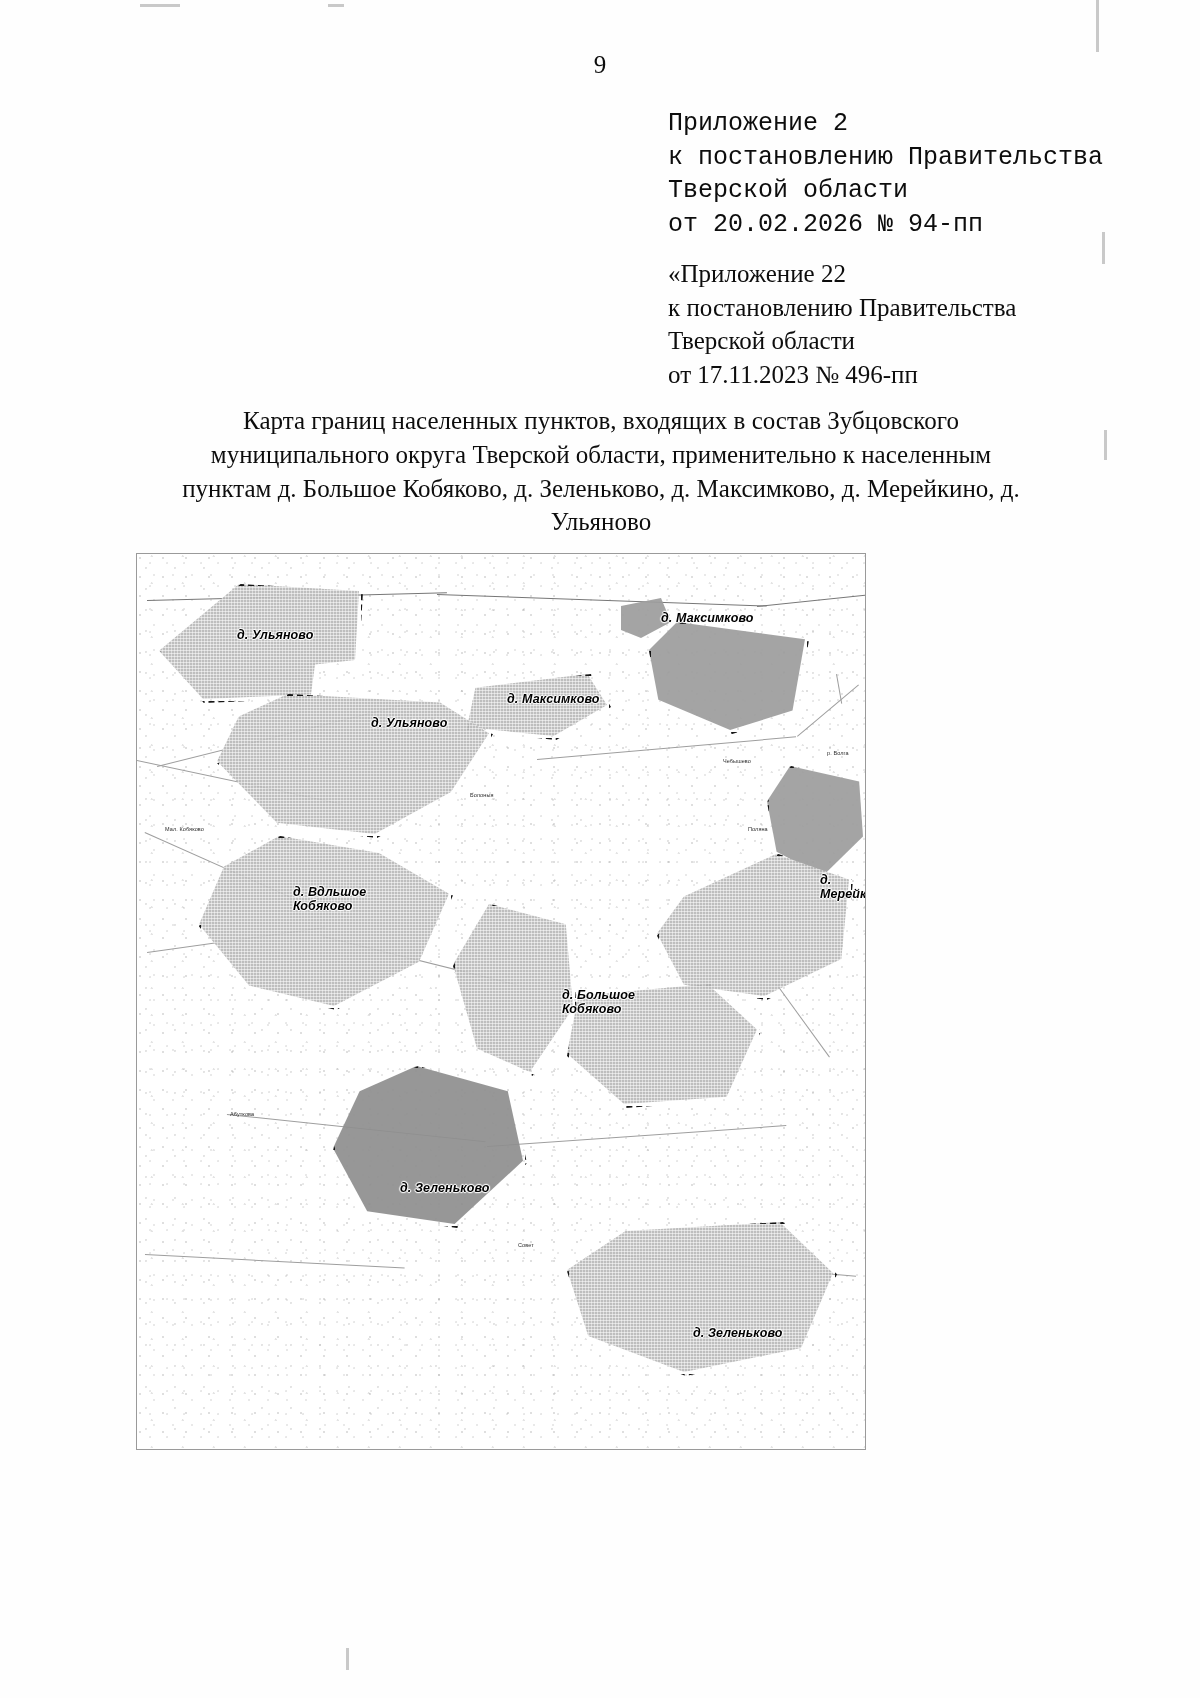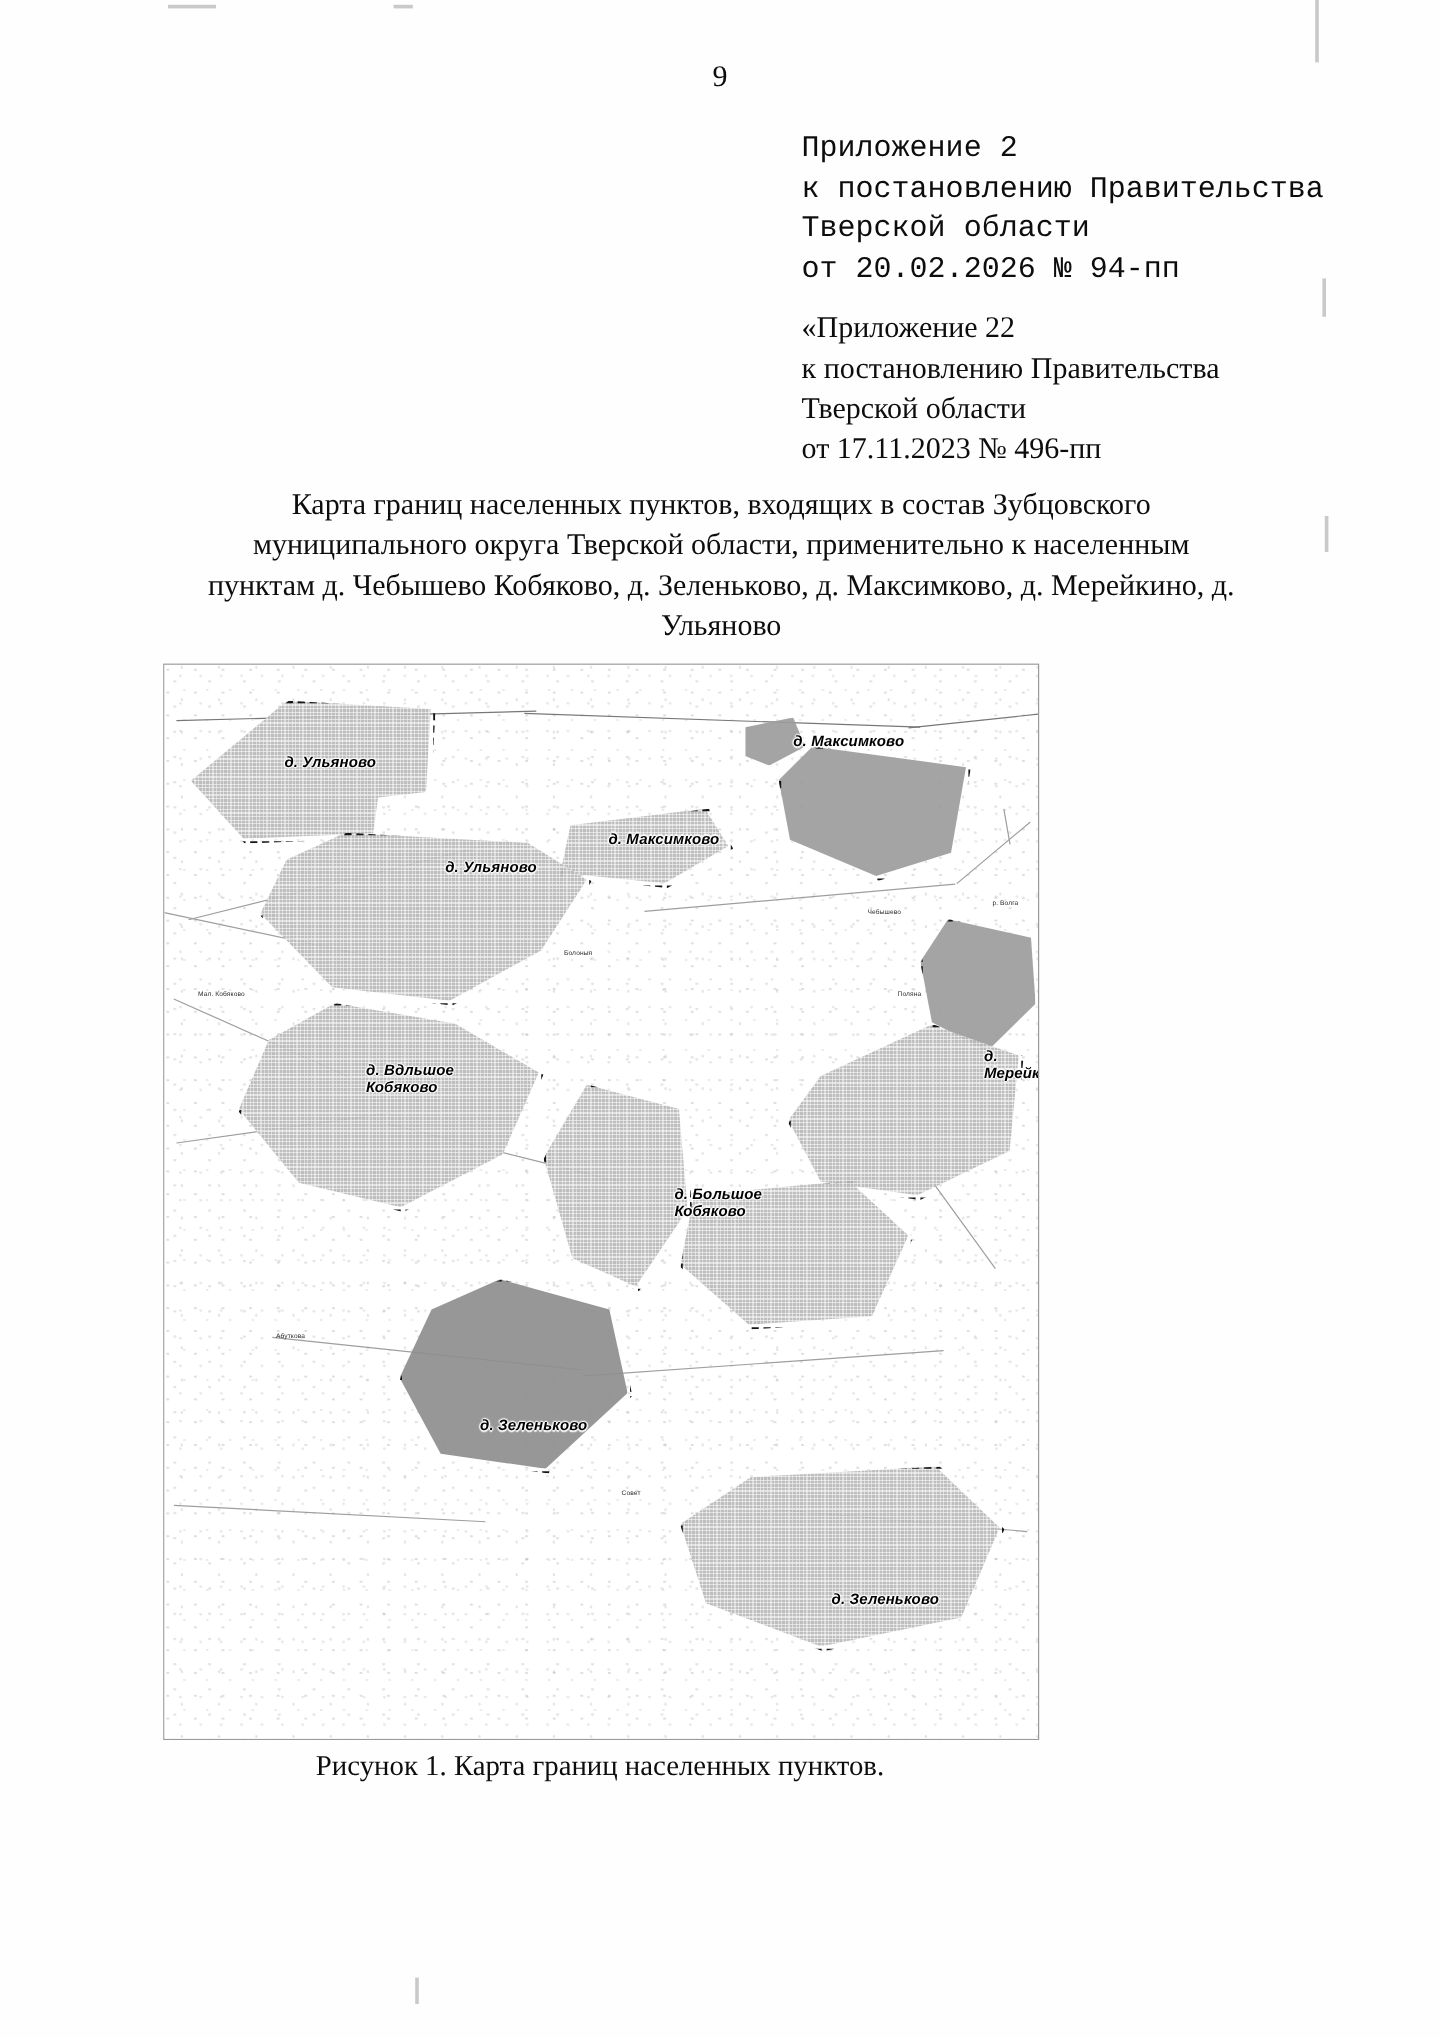--- a/index.html
+++ b/index.html
@@ -164,21 +164,21 @@
   <div class="ref-block ref-block-1">Приложение 2
 к постановлению Правительства
 Тверской области
 от 20.02.2026 № 94-пп</div>
 
   <div class="ref-block ref-block-2">«Приложение 22
 к постановлению Правительства
 Тверской области
 от 17.11.2023 № 496-пп</div>
 
-  <div class="doc-title">Карта границ населенных пунктов, входящих в состав Зубцовского муниципального округа Тверской области, применительно к населенным пунктам д. Чебышево Кобяково, д. Зеленьково, д. Максимково, д. Мерейкино, д. Ульяново</div>
+  <div class="doc-title">Карта границ населенных пунктов, входящих в состав Зубцовского муниципального округа Тверской области, применительно к населенным пунктам д. Большое Кобяково, д. Зеленьково, д. Максимково, д. Мерейкино, д. Ульяново</div>
 
   <div class="figure">
     <div class="map-canvas">
 
       <div class="map-noise"></div>
 
       <div class="map-line" style="left:10px;  top:46px;  width:300px; transform:rotate(-1.5deg);"></div>
       <div class="map-line" style="left:300px; top:40px;  width:330px; transform:rotate(2deg);"></div>
       <div class="map-line" style="left:620px; top:52px;  width:110px; transform:rotate(-6deg);"></div>
       <div class="map-line thin" style="left:20px;  top:212px; width:250px; transform:rotate(-14deg);"></div>
@@ -227,34 +227,33 @@
       <div class="map-outline" style="left:196px; top:512px; width:190px; height:158px; clip-path:polygon(44% 0%,92% 16%,100% 60%,64% 100%,18% 92%,0% 52%,14% 16%);"></div>
 
       <div class="map-poly hatch" style="left:430px; top:668px; width:266px; height:150px; clip-path:polygon(22% 6%,80% 0%,100% 34%,88% 84%,44% 100%,8% 76%,0% 32%);"></div>
       <div class="map-outline" style="left:430px; top:668px; width:266px; height:150px; clip-path:polygon(22% 6%,80% 0%,100% 34%,88% 84%,44% 100%,8% 76%,0% 32%);"></div>
 
       <div id="map-label-layer">
           <div class="map-label" style="left: 100px; top: 74px;">д. Ульяново</div>
           <div class="map-label" style="left: 524px; top: 57px;">д. Максимково</div>
           <div class="map-label" style="left: 370px; top: 138px;">д. Максимково</div>
           <div class="map-label" style="left: 234px; top: 162px;">д. Ульяново</div>
-          <div class="map-label" style="left: 168px; top: 331px;">д. Вдльшое
+          <div class="map-label" style="left: 156px; top: 331px;">д. Вдльшое
 Кобяково</div>
           <div class="map-label" style="left: 425px; top: 434px;">д. Большое
 Кобяково</div>
           <div class="map-label" style="left: 683px; top: 319px;">д. Мерейкино</div>
           <div class="map-label" style="left: 263px; top: 627px;">д. Зеленьково</div>
           <div class="map-label" style="left: 556px; top: 772px;">д. Зеленьково</div>
         </div>
       <div id="map-small-label-layer">
           <div class="map-label sm" style="left: 28px; top: 272px;">Мал. Кобяково</div>
           <div class="map-label sm" style="left: 333px; top: 238px;">Болоныя</div>
           <div class="map-label sm" style="left: 586px; top: 204px;">Чебышево</div>
           <div class="map-label sm" style="left: 611px; top: 272px;">Поляна</div>
           <div class="map-label sm" style="left: 93px; top: 557px;">Абуткова</div>
           <div class="map-label sm" style="left: 381px; top: 688px;">Совет</div>
           <div class="map-label sm" style="left: 690px; top: 196px;">р. Волга</div>
         </div>
     </div>
   </div>
 
-  <div class="fig-caption">Рисунок 1. Карта границ населенных пунктов.</div>
 </div>
 
 </body></html>

